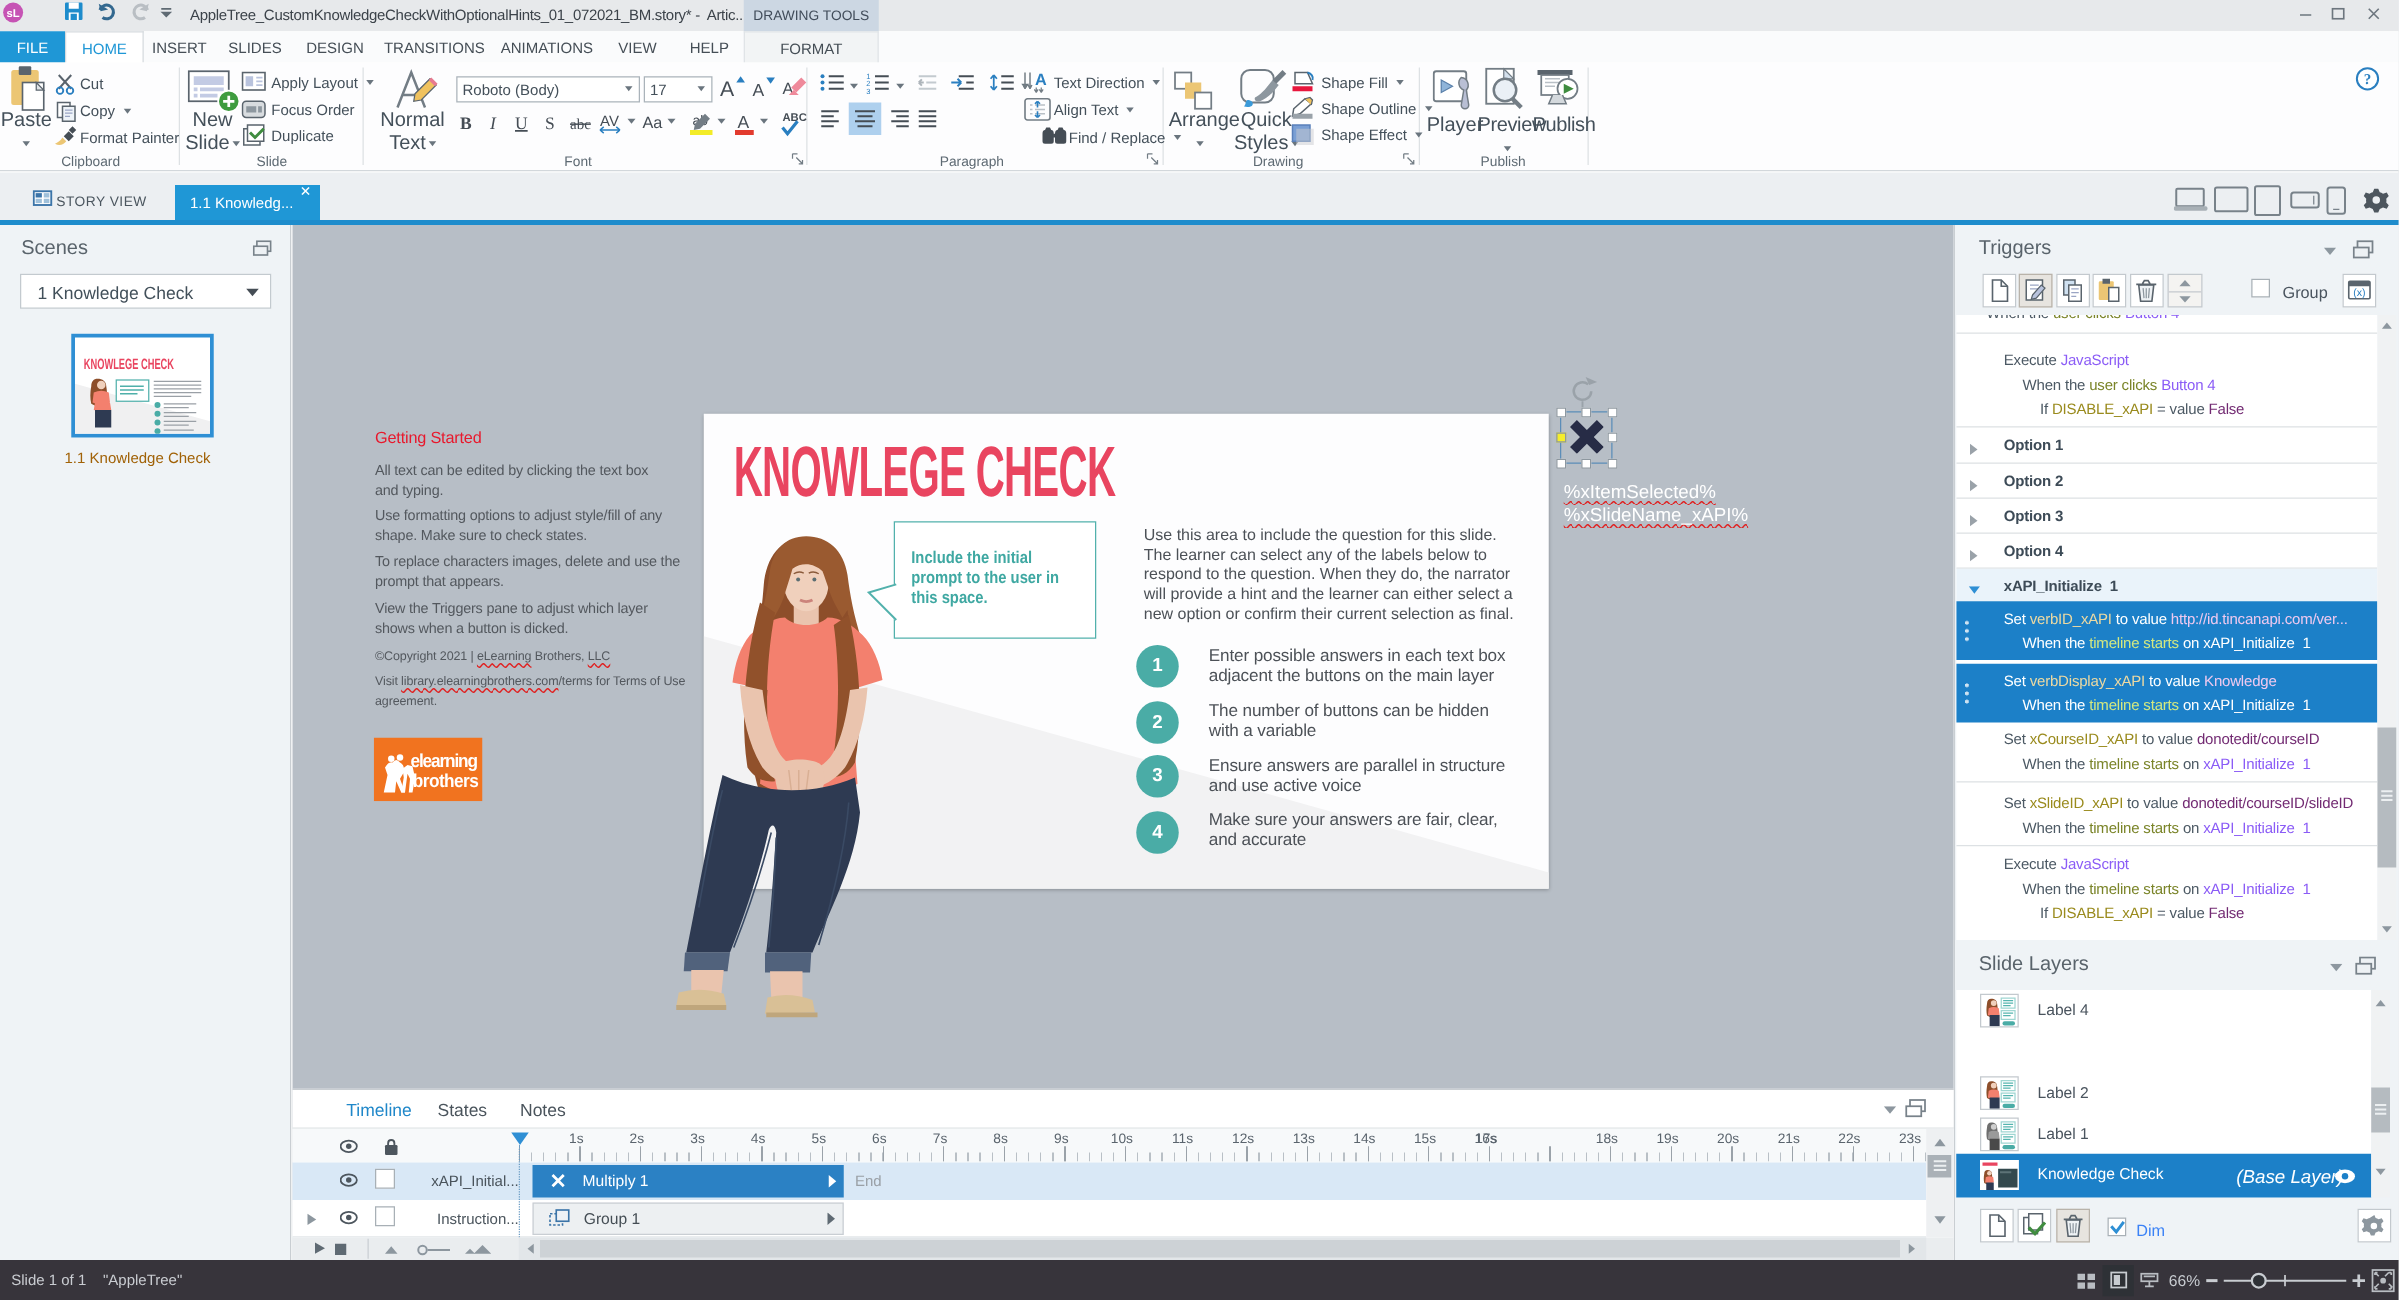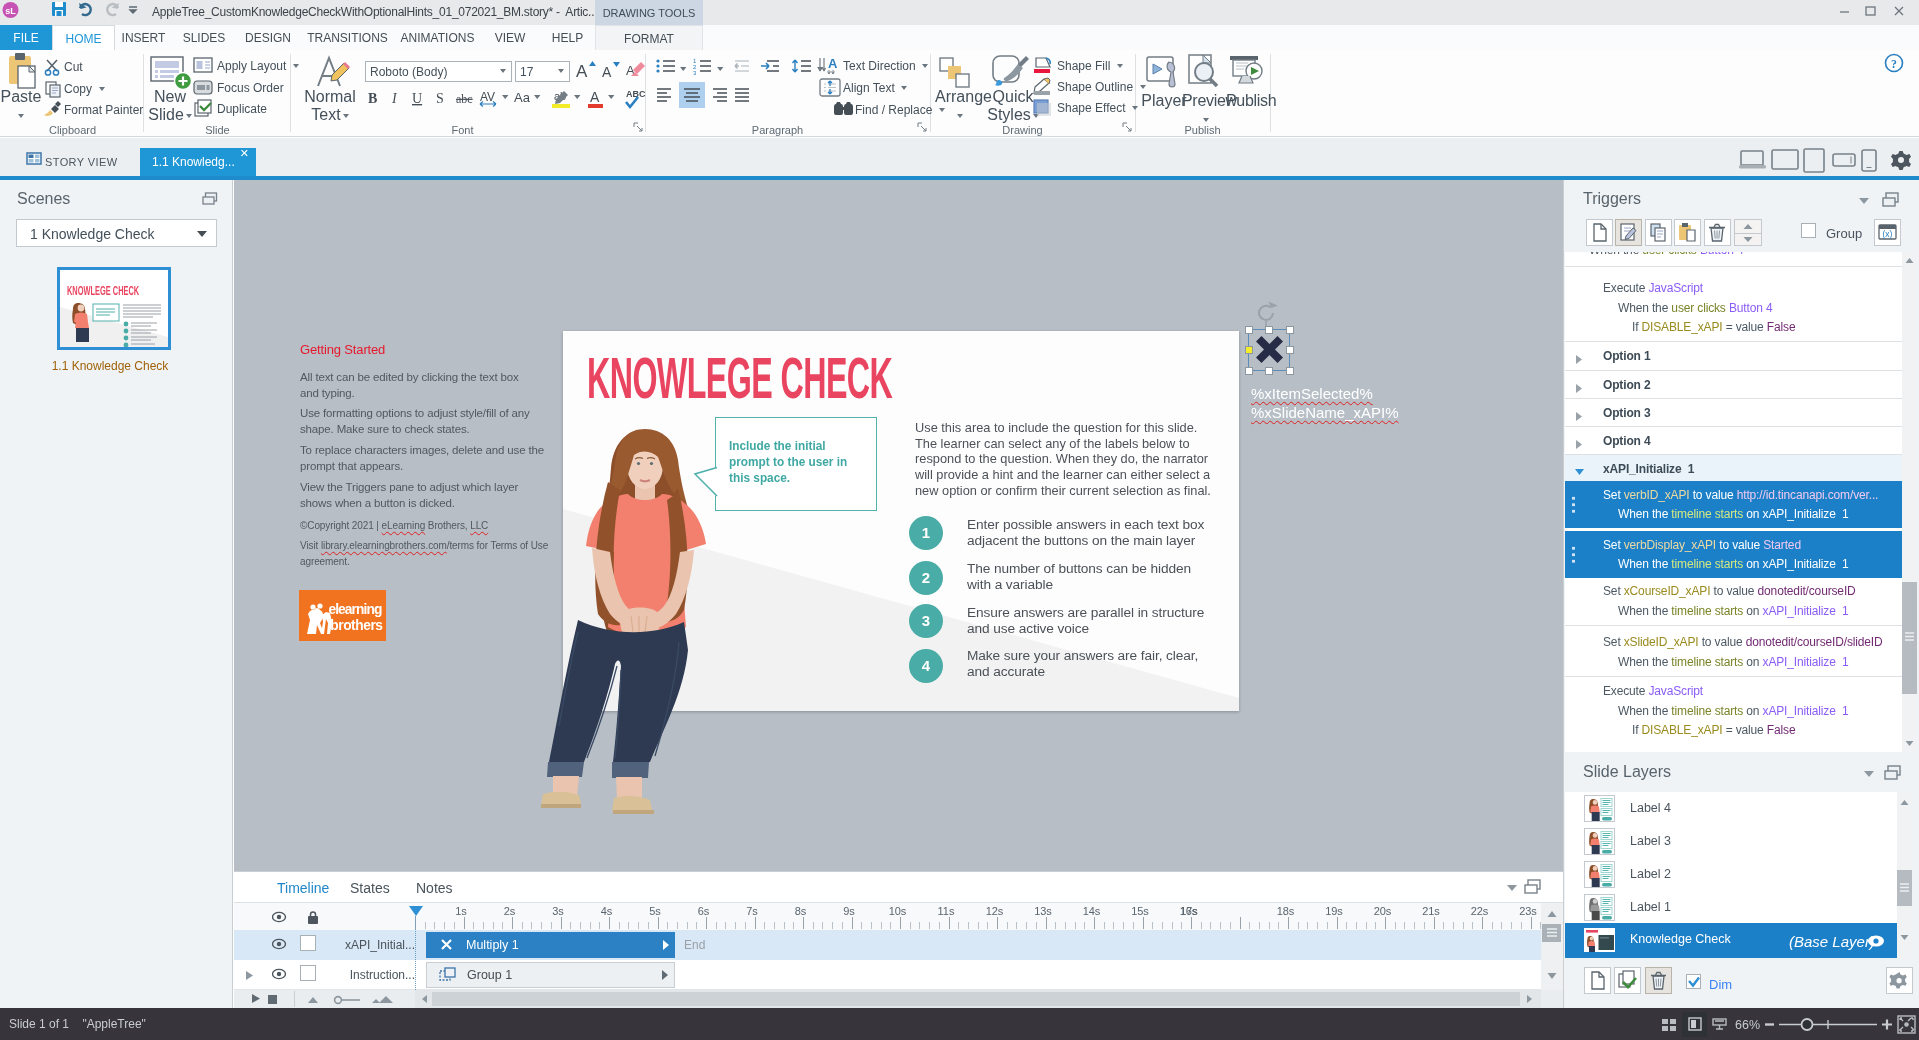--- a/index.html
+++ b/index.html
@@ -609,21 +609,21 @@
   <div class="topt" style="top:210px">xAPI_Initialize&nbsp; 1</div>
     <svg class="a" width="10" height="8" style="left:10px;top:217px">
       <polygon points="0,0 9,0 4.5,6" fill="#2f8fd4"></polygon>
     </svg>
   <div class="a tselrow" style="top:229px;height:47px">
     <div class="trow" style="top:7px;left:38px;color:#fff"><span>Set </span><span class="tyl">verbID_xAPI</span><span> to value </span><span class="tpl">http://id.tincanapi.com/ver...</span></div>
     <div class="trow" style="top:26px;left:53px;color:#fff"><span>When the </span><span class="tgl">timeline starts</span><span> on </span><span>xAPI_Initialize&nbsp; 1</span></div>
     <div class="tdots"></div>
   </div>
   <div class="a tselrow" style="top:279px;height:47px">
-    <div class="trow" style="top:7px;left:38px;color:#fff"><span>Set </span><span class="tyl">verbDisplay_xAPI</span><span> to value </span><span class="tpl">Started</span></div>
+    <div class="trow" style="top:7px;left:38px;color:#fff"><span>Set </span><span class="tyl">verbDisplay_xAPI</span><span> to value </span><span class="tpl">Knowledge</span></div>
     <div class="trow" style="top:26px;left:53px;color:#fff"><span>When the </span><span class="tgl">timeline starts</span><span> on </span><span>xAPI_Initialize&nbsp; 1</span></div>
     <div class="tdots"></div>
   </div>
   <div class="trow" style="top:332px;left:38px"><span class="tw">Set </span><span class="ty">xCourseID_xAPI</span><span class="tw"> to value </span><span class="tp">donotedit/courseID</span></div>
   <div class="trow" style="top:352px;left:53px"><span class="tw">When the </span><span class="tg">timeline starts</span><span class="tw"> on </span><span class="tb">xAPI_Initialize&nbsp; 1</span></div>
   <div class="tsep" style="top:373px"></div>
   <div class="trow" style="top:383px;left:38px"><span class="tw">Set </span><span class="ty">xSlideID_xAPI</span><span class="tw"> to value </span><span class="tp">donotedit/courseID/slideID</span></div>
   <div class="trow" style="top:403px;left:53px"><span class="tw">When the </span><span class="tg">timeline starts</span><span class="tw"> on </span><span class="tb">xAPI_Initialize&nbsp; 1</span></div>
   <div class="tsep" style="top:424px"></div>
   <div class="trow" style="top:432px;left:38px"><span class="tw">Execute </span><span class="tb">JavaScript</span></div>
@@ -664,39 +664,20 @@
             <rect x="16" y="2.5" width="11" height="8"></rect>
             <rect x="16" y="12.5" width="11" height="7"></rect>
           </g>
     <g stroke="#55b5af" stroke-width="1">
             <path d="M 17.5 4.5 h 8 M 17.5 6.5 h 8 M 17.5 8.5 h 6 M 17.5 14.5 h 8 M 17.5 16.5 h 6"></path>
           </g>
     <rect x="17" y="21" width="10" height="3.4" rx="1.7" fill="#4aaca6"></rect>
   </svg>
       </div>
       <div class="lname">Label 4</div>
-    </div>
-  <div class="lrow" style="top:33px">
-      <div class="lthumb">
-        <svg width="29" height="25" style="position:absolute;left:0;top:0">
-    <path d="M 8 3 c -2 0 -3.4 1.4 -3.4 4 c -.6 3.4 -.6 6.6 0 9.4 l 2.7 1.3 l 4.7 0 c 1.4 -2.7 1.4 -6.6 .7 -10.7 c 0 -2.7 -2 -4 -4.7 -4 z" fill="#8d4e2a"></path>
-    <circle cx="10" cy="6.4" r="2.3" fill="#f0d0bc"></circle>
-    <path d="M 6 10.6 q 4 -2 8 0 l .7 5.4 q -4.7 2 -9.4 0 z" fill="#f3806e"></path>
-    <path d="M 6.7 16 l 8 0 l 0 9 l -8 0 z" fill="#2e3a52"></path>
-    <g fill="none" stroke="#9fd6d2" stroke-width="1">
-            <rect x="16" y="2.5" width="11" height="8"></rect>
-            <rect x="16" y="12.5" width="11" height="7"></rect>
-          </g>
-    <g stroke="#55b5af" stroke-width="1">
-            <path d="M 17.5 4.5 h 8 M 17.5 6.5 h 8 M 17.5 8.5 h 6 M 17.5 14.5 h 8 M 17.5 16.5 h 6"></path>
-          </g>
-    <rect x="17" y="21" width="10" height="3.4" rx="1.7" fill="#4aaca6"></rect>
-  </svg>
-      </div>
-      <div class="lname">Label 3</div>
     </div>
   <div class="lrow" style="top:66px">
       <div class="lthumb">
         <svg width="29" height="25" style="position:absolute;left:0;top:0">
     <path d="M 8 3 c -2 0 -3.4 1.4 -3.4 4 c -.6 3.4 -.6 6.6 0 9.4 l 2.7 1.3 l 4.7 0 c 1.4 -2.7 1.4 -6.6 .7 -10.7 c 0 -2.7 -2 -4 -4.7 -4 z" fill="#8d4e2a"></path>
     <circle cx="10" cy="6.4" r="2.3" fill="#f0d0bc"></circle>
     <path d="M 6 10.6 q 4 -2 8 0 l .7 5.4 q -4.7 2 -9.4 0 z" fill="#f3806e"></path>
     <path d="M 6.7 16 l 8 0 l 0 9 l -8 0 z" fill="#2e3a52"></path>
     <g fill="none" stroke="#9fd6d2" stroke-width="1">
             <rect x="16" y="2.5" width="11" height="8"></rect>

